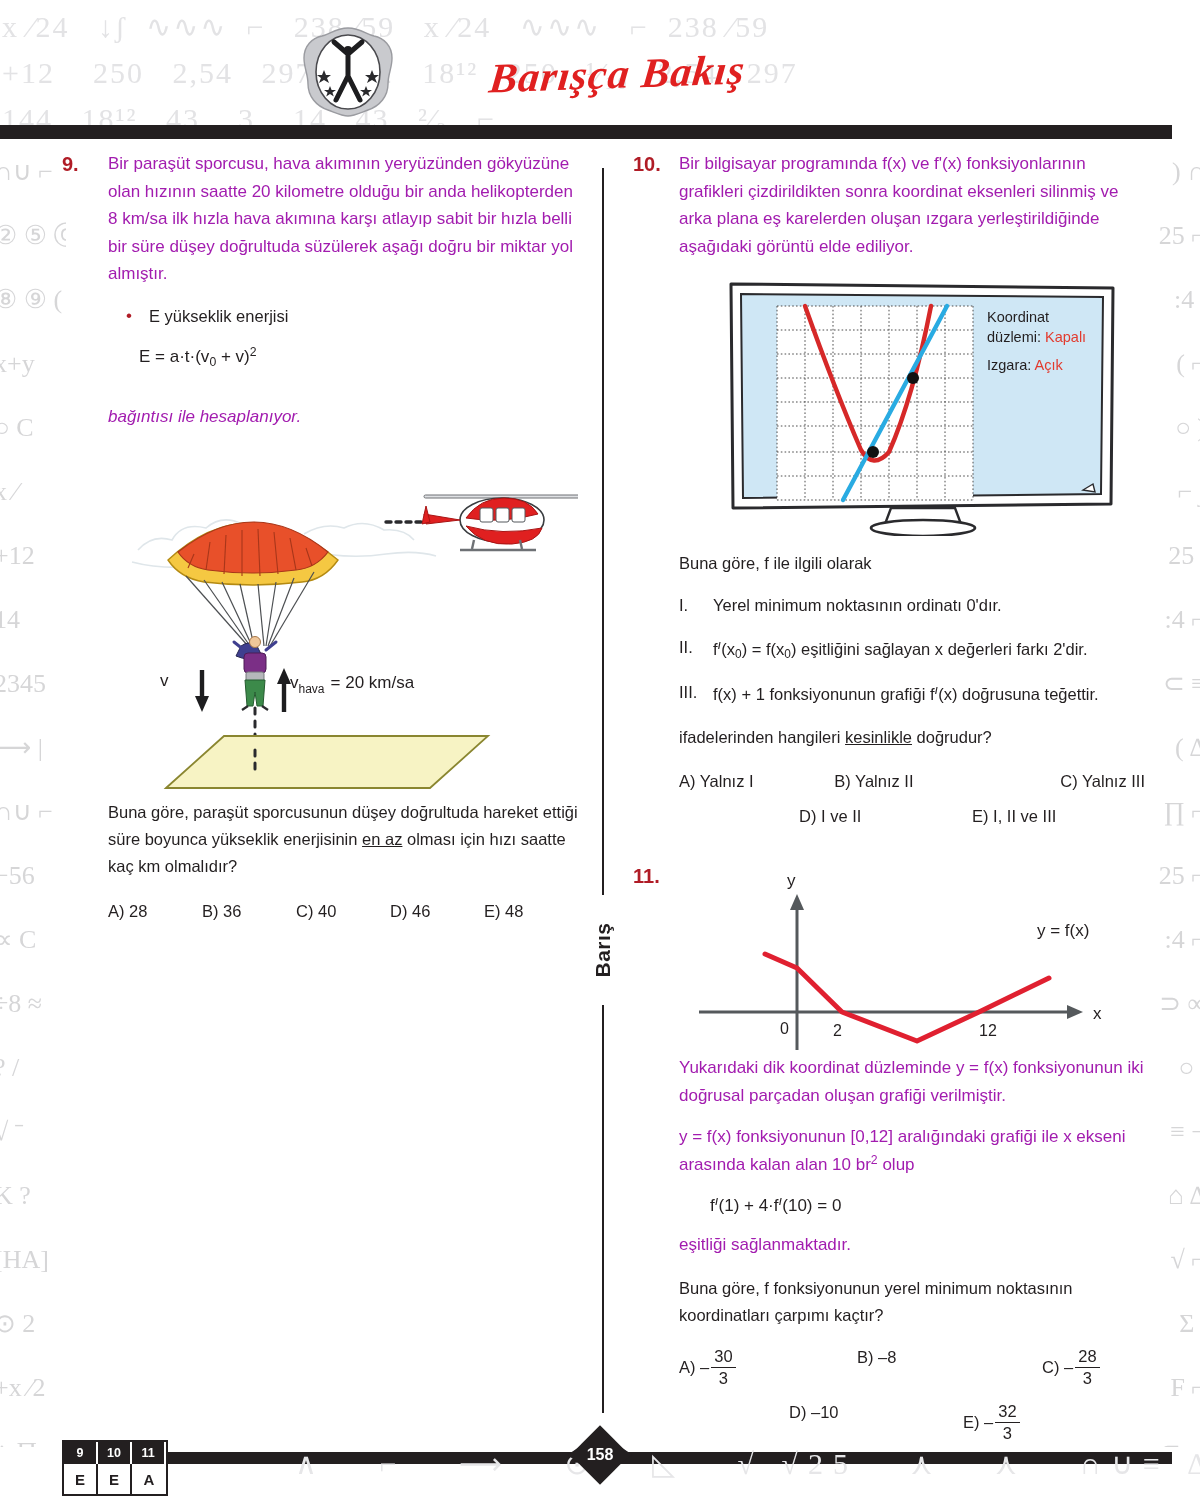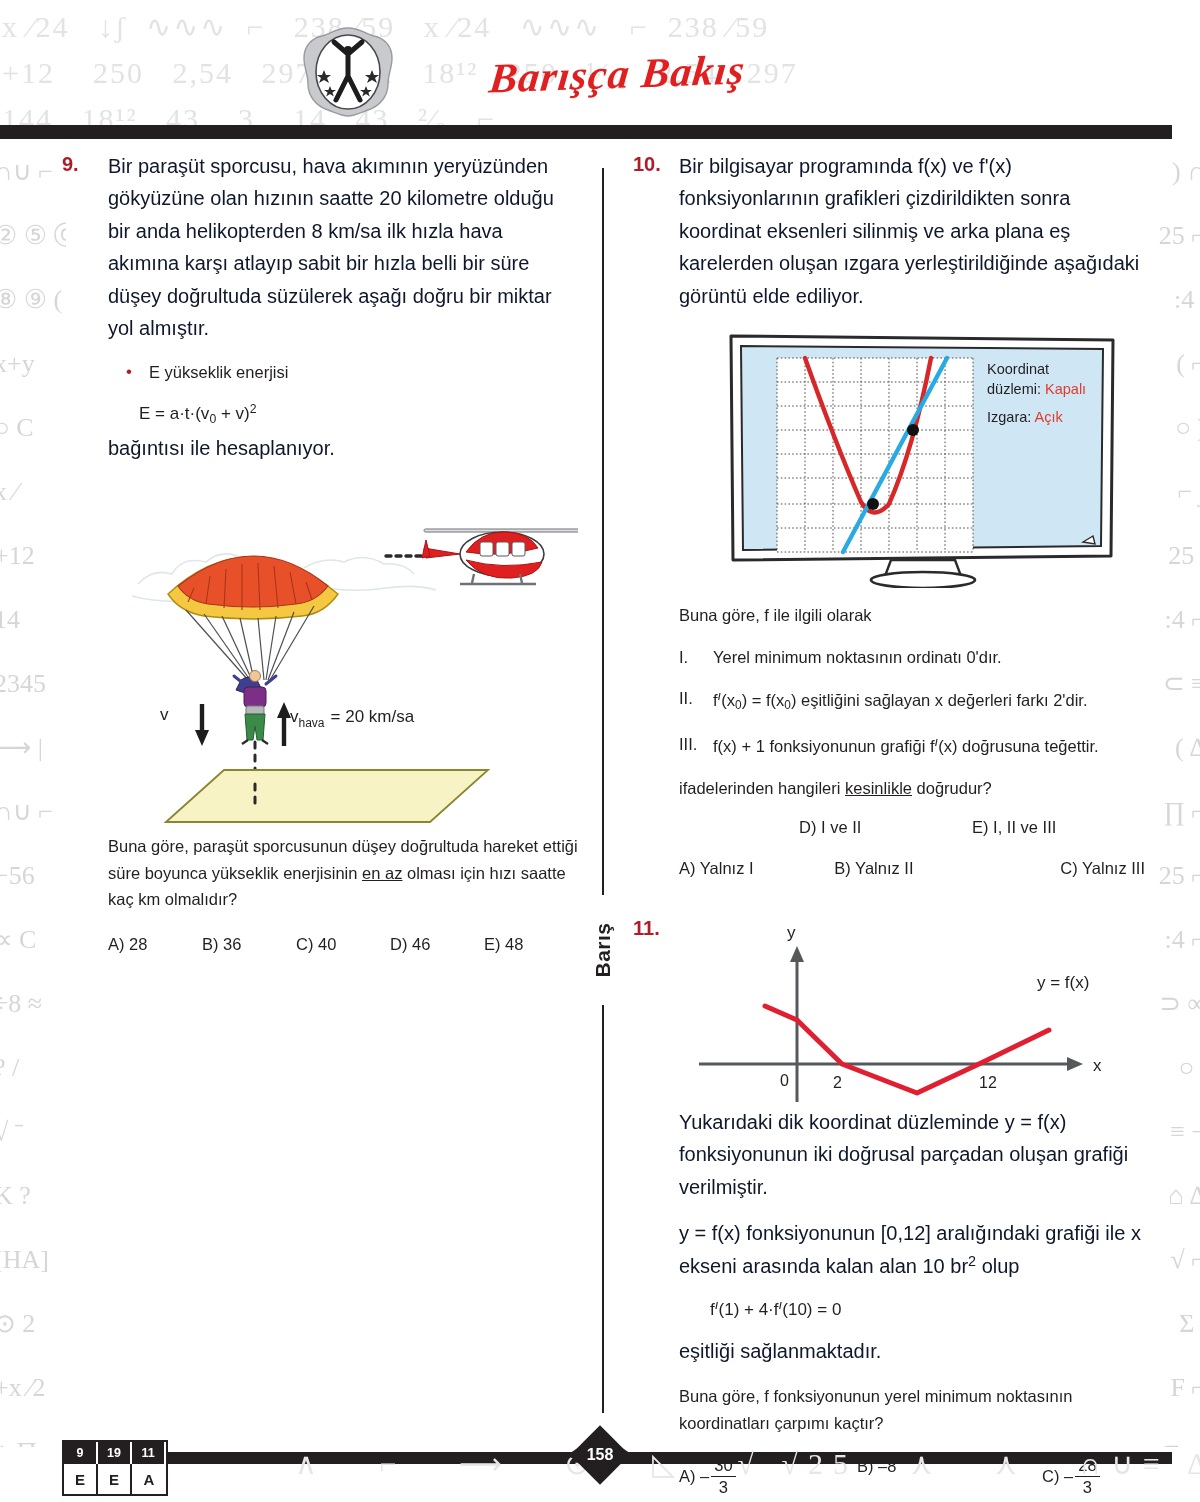--- a/index.html
+++ b/index.html
@@ -113,23 +113,23 @@
     color: #b01c26;
     font-weight: bold;
     font-size: 20px;
     width: 46px;
     flex: 0 0 46px;
     line-height: 1.45;
   }
   .q-body { flex: 1 1 auto; }
 
   p.stem {
-    font-size: 20px;
+    font-size: 17px;
     line-height: 1.62;
-    color: #0f172a;
+    color: #a21caf;
   }
   p.stem + p.stem { margin-top: 14px; }
 
   ul.bullets { list-style: none; margin: 16px 0 0 14px; }
   ul.bullets li {
     font-size: 16.5px;
     line-height: 1.5;
     margin-bottom: 17px;
     position: relative;
     padding-left: 27px;
@@ -139,21 +139,21 @@
     color: #b01c26;
     position: absolute;
     left: 4px; top: -1px;
     font-size: 17px;
   }
   .formula {
     font-size: 17px;
     margin: 2px 0 0 31px;
     line-height: 1.3;
   }
-  .after-formula { margin-top: 4px; }
+  .after-formula { margin-top: 32px; font-style: italic; }
 
   .ask {
     font-size: 16.5px;
     font-weight: normal;
     line-height: 1.62;
     margin-top: 4px;
   }
   .ask .u { text-decoration: underline; }
 
   .romans { margin-top: 16px; }
@@ -551,29 +551,29 @@
             <span>f<span class="prime">ı</span>(x<sub>0</sub>) = f(x<sub>0</sub>) eşitliğini sağlayan x değerleri farkı 2'dir.</span>
           </div>
           <div class="ri">
             <span class="rl">III.</span>
             <span>f(x) + 1 fonksiyonunun grafiği f<span class="prime">ı</span>(x) doğrusuna teğettir.</span>
           </div>
         </div>
 
         <p class="ask"><span>ifadelerinden hangileri </span><span class="u">kesinlikle</span><span> doğrudur?</span></p>
 
+        <div class="choices">
+          <div class="ch">A) Yalnız I</div>
+          <div class="ch">B) Yalnız II</div>
+          <div class="ch" style="text-align:right">C) Yalnız III</div>
+        </div>
         <div class="choices row2">
           <div class="ch" style="flex:0 0 120px"></div>
           <div class="ch">D) I ve II</div>
           <div class="ch">E) I, II ve III</div>
-        </div>
-        <div class="choices">
-          <div class="ch">A) Yalnız I</div>
-          <div class="ch">B) Yalnız II</div>
-          <div class="ch" style="text-align:right">C) Yalnız III</div>
         </div>
 
       </div>
     </div>
 
     <div class="q" style="margin-top:36px">
       <div class="q-num">11.</div>
       <div class="q-body">
 
         <div class="fig-graph">
@@ -652,21 +652,21 @@
 
 <div class="footer">
   <div class="footer-doodle">
     &nbsp; ∧ &nbsp; ⌐ &nbsp; ⟶ &nbsp; ⊙ &nbsp; ◺ &nbsp; √ √25 &nbsp; ⋏ &nbsp; ⋏ &nbsp; ∩∪≡ ∆○ &nbsp; ⌂ ∏
   </div>
   <div class="footer-bar"></div>
 
   <div class="answer-key">
     <div class="ak-row nums">
       <div class="ak-num">9</div>
-      <div class="ak-num">19</div>
+      <div class="ak-num">10</div>
       <div class="ak-num">11</div>
     </div>
     <div class="ak-row">
       <div class="ak-ans">E</div>
       <div class="ak-ans">E</div>
       <div class="ak-ans">A</div>
     </div>
   </div>
 
   <div class="page-badge">

